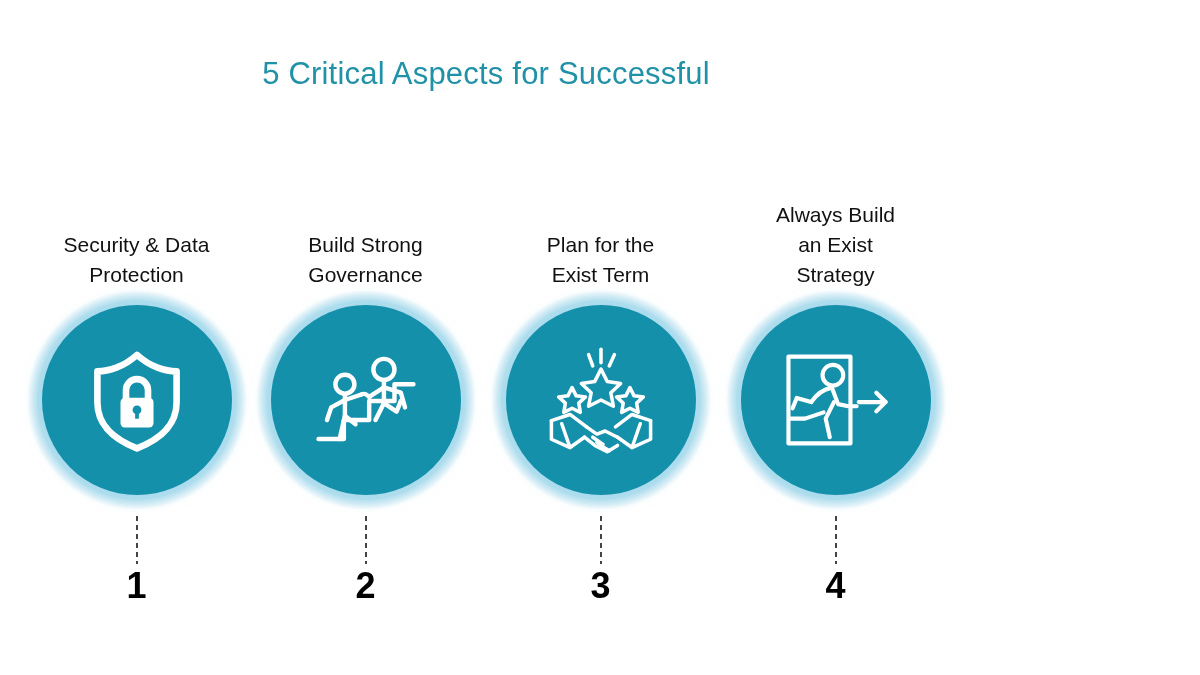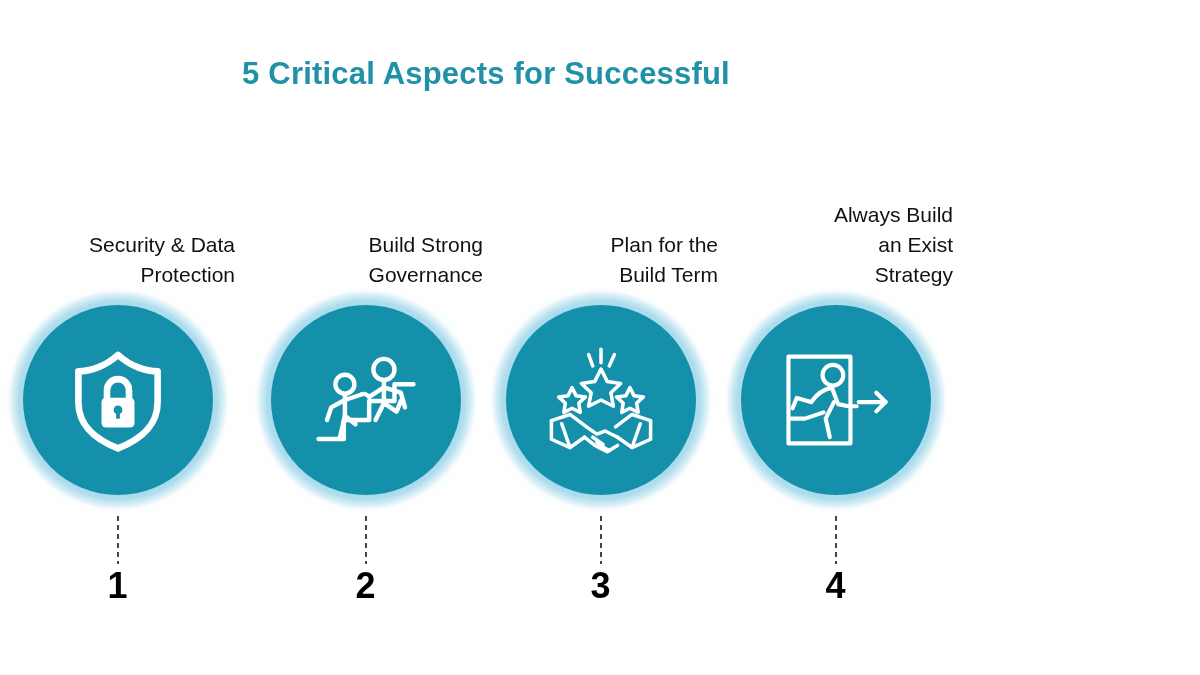--- a/index.html
+++ b/index.html
@@ -23,53 +23,53 @@
 
   
   .title {
     position: absolute;
     top: 52px;
     left: 0;
     width: 972px;
     text-align: center;
     color: #2091A6;
     font-size: 31px;
-    font-weight: bold;
+    font-weight: normal;
     line-height: 43px;
     letter-spacing: 0.2px;
   }
   .title-line { display: block; }
 
   
   .steps {
     position: absolute;
     top: 180px;
     left: 0;
     width: 1200px;
     height: 440px;
   }
   .step {
     position: absolute;
     top: 0;
     width: 235px;
     height: 440px;
   }
-  .step-1 { left: 0; }
+  .step-1 { left: 19px; }
   .step-2 { left: 248px; text-decoration: underline; }
   .step-3 { left: 483px; }
   .step-4 { left: 718px; }
   .step-5 { left: 953px; }
 
   
   .step-label {
     position: absolute;
     left: 0;
     width: 235px;
     bottom: 330px;           
-    text-align: right;
+    text-align: center;
     color: #111111;
     font-size: 21px;
     line-height: 30px;
     font-weight: normal;
     white-space: pre-line;
   }
 
   
   .badge {
     position: absolute;
@@ -188,21 +188,21 @@
             </svg>
           </span>
         </div>
       </div>
       <div class="connector"></div>
       <div class="step-number">2</div>
     </div>
 
     <div class="step step-3">
       <div class="step-label">Plan for the
-Build Term</div>
+Exist Term</div>
       <div class="badge">
         <div class="badge-disc">
           <span>
             <svg width="124" height="124" viewBox="0 0 120 120" aria-hidden="true">
               <g fill="none" stroke="#ffffff" stroke-width="3.4" stroke-linecap="round" stroke-linejoin="round">
 
                 <path d="M48 16 L52 27"></path>
                 <path d="M60 11 L60 24"></path>
                 <path d="M73 16 L68 27"></path>
 

